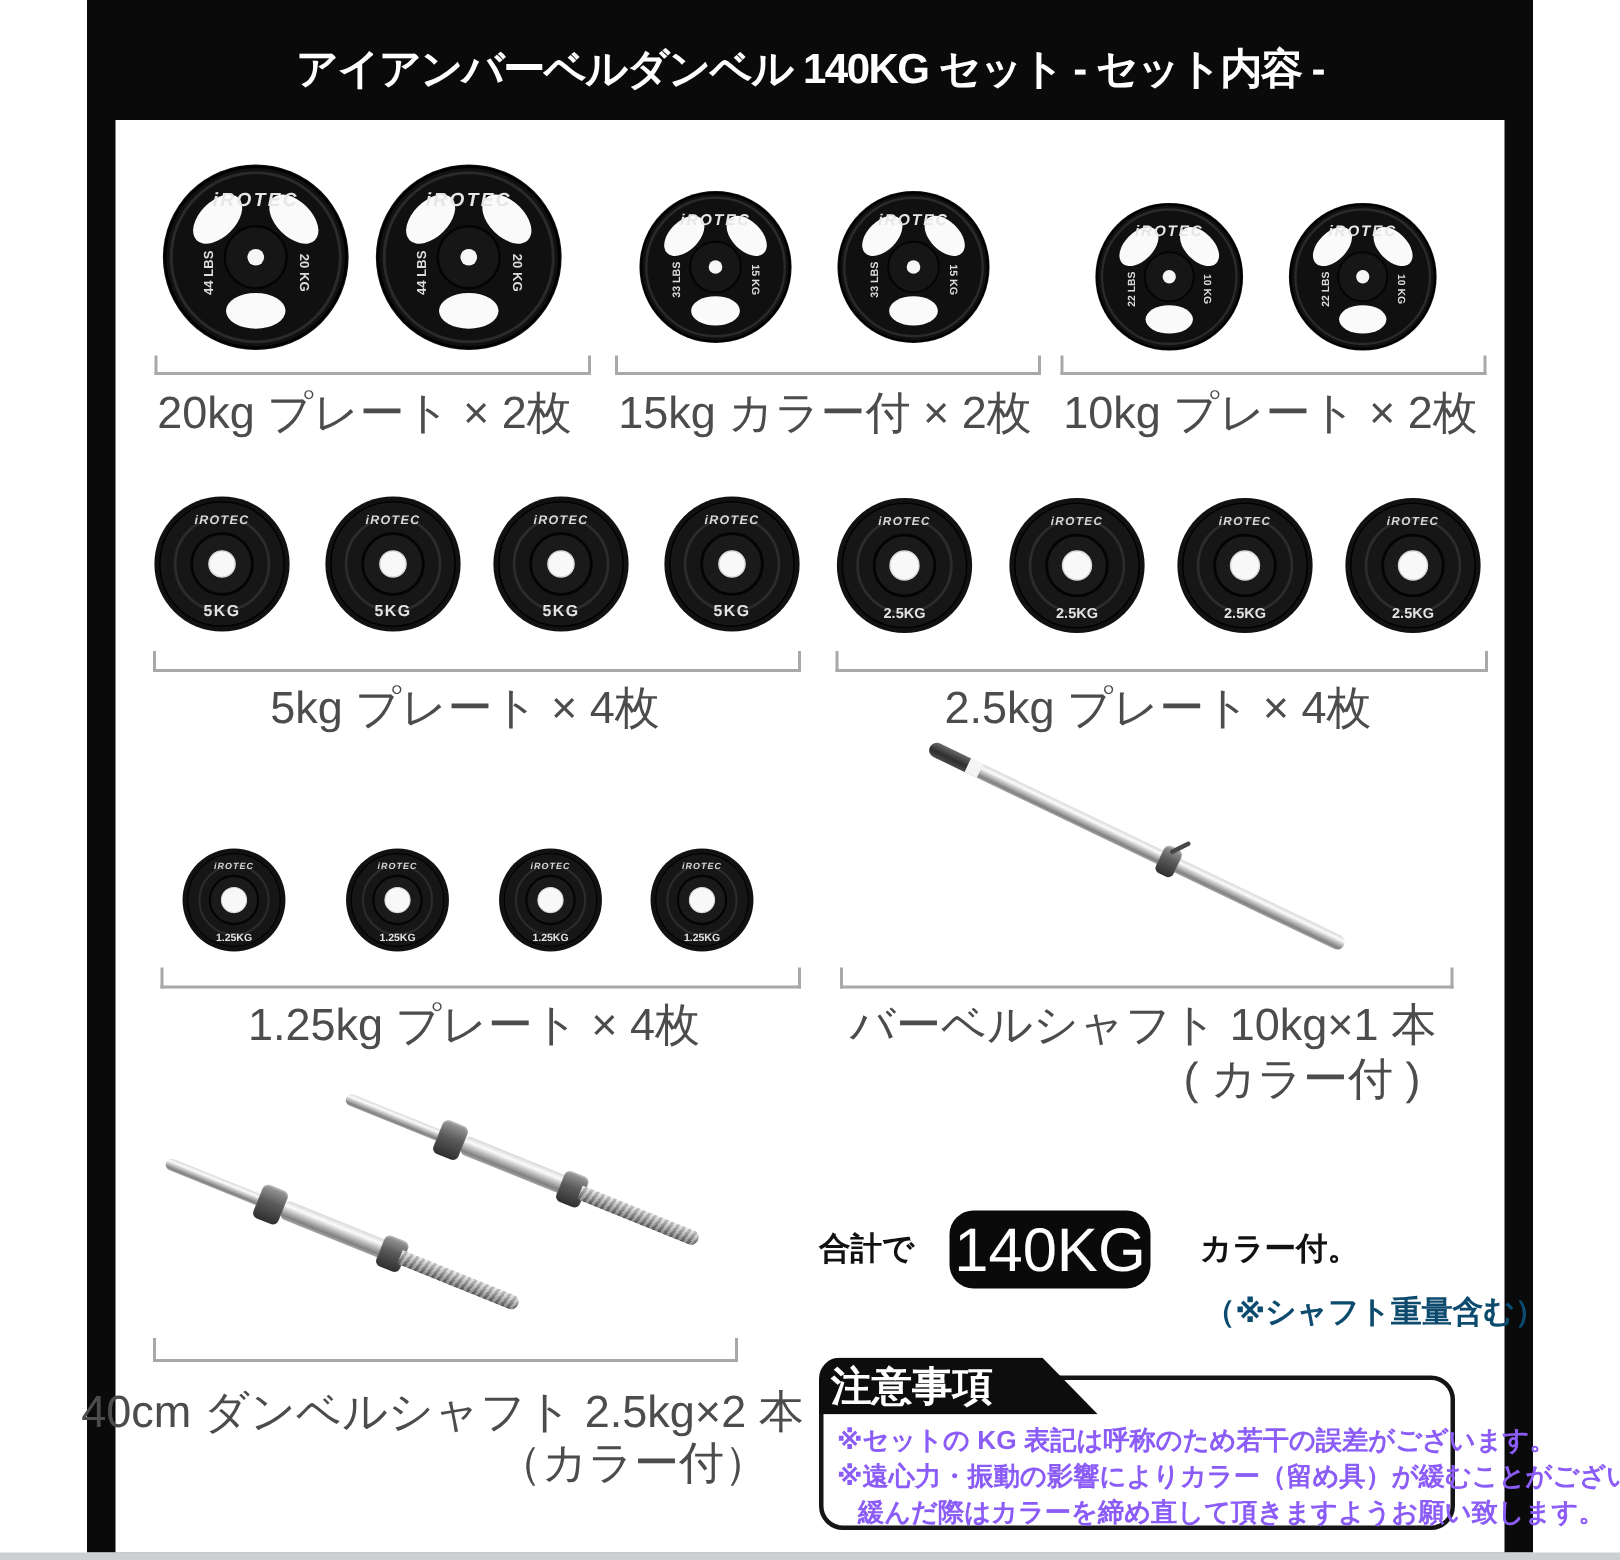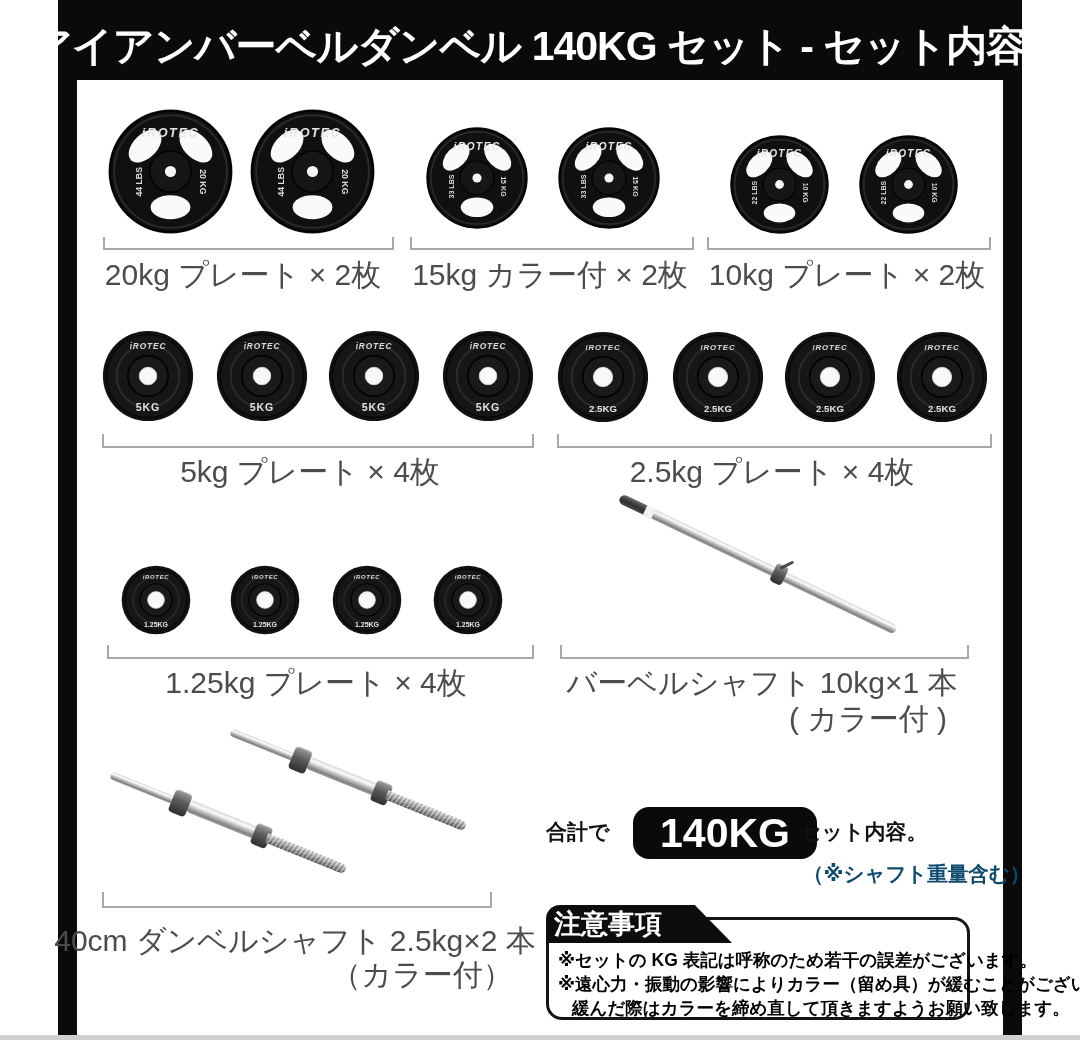--- a/index.html
+++ b/index.html
@@ -1,21 +1,21 @@
 <!DOCTYPE html>
 <html><head>
 <meta charset="utf-8">
 <style>
   html,body{margin:0;padding:0;background:#ffffff;}
   .stage{position:relative;width:1080px;height:1040px;background:#ffffff;overflow:hidden;
          font-family:"Liberation Sans","DejaVu Sans",sans-serif;}
   .frame{position:absolute;left:58px;top:0;width:964px;height:1035px;background:#0a0a0a;}
   .content{position:absolute;left:77px;top:80px;width:926px;height:955px;background:#ffffff;}
   .title{position:absolute;left:58px;top:0;width:964px;height:92px;display:flex;align-items:center;justify-content:center;
-         color:#ffffff;font-size:41px;font-weight:900;letter-spacing:-1px;white-space:nowrap;}
+         color:#ffffff;font-size:28px;font-weight:900;letter-spacing:-1px;white-space:nowrap;}
   .plate{position:absolute;}
   .bracket{position:absolute;border-left:2px solid #a8a8a8;border-right:2px solid #a8a8a8;border-bottom:2px solid #a8a8a8;}
   .glabel{position:absolute;transform:translateX(-50%);color:#4c4c4c;font-size:30px;font-weight:500;white-space:nowrap;}
   
   .shaft{position:absolute;}
   .bar{position:relative;transform-origin:0 50%;}
   .chrome{background:linear-gradient(to bottom,#d8d8d8 0%,#fbfbfb 28%,#c2c2c2 52%,#808080 82%,#a5a5a5 100%);}
   .bb-bar{width:306px;height:10px;border-radius:5px;transform:rotate(25.6deg);}
   .bb-tip{position:absolute;left:0;top:0;width:28px;height:10px;border-radius:5px 0 0 5px;
           background:linear-gradient(to bottom,#6a6a6a,#2e2e2e 60%,#4a4a4a);}
@@ -27,29 +27,29 @@
   .db-bar{width:253px;height:13px;transform:rotate(22deg);}
   .db-rod{position:absolute;left:0;top:3px;width:253px;height:7.5px;border-radius:4px;}
   .db-sleeve{position:absolute;left:84px;top:0;width:72px;height:13px;border-radius:3px;}
   .db-c1{left:66px;top:-5.5px;width:18px;height:24px;}
   .db-c2{left:154px;top:-4.5px;width:17px;height:22px;}
   .db-threads{position:absolute;left:168px;top:1.5px;width:85px;height:10px;border-radius:0 5px 5px 0;
     background:linear-gradient(to bottom,rgba(255,255,255,.55),rgba(30,30,30,.45)),
                repeating-linear-gradient(105deg,#d9d9d9 0 2px,#7f7f7f 2px 4px);}
   
   .tot-txt{position:absolute;color:#111;font-size:21px;font-weight:800;white-space:nowrap;}
-  .badge{position:absolute;left:633px;top:807px;width:184px;height:52px;background:#0a0a0a;border-radius:16px;
-         display:flex;align-items:center;justify-content:center;color:#fff;font-size:41px;font-weight:700;}
+  .badge{position:absolute;left:633px;top:807px;width:134px;height:52px;background:#0a0a0a;border-radius:16px;
+         display:flex;align-items:center;justify-content:center;color:#fff;font-size:41px;font-weight:400;}
   .tot-note{position:absolute;color:#0c4a6e;font-size:20.5px;font-weight:700;white-space:nowrap;}
   
   .notice-box{position:absolute;left:546px;top:917px;width:424px;height:103px;border:3px solid #151515;border-radius:16px;background:#fff;box-sizing:border-box;}
   .notice-banner{position:absolute;left:546px;top:905px;width:186px;height:38px;background:#0d0d0d;
                  clip-path:polygon(0 0,80% 0,100% 100%,0 100%);border-top-left-radius:14px;
                  display:flex;align-items:center;color:#fff;font-size:27px;font-weight:800;padding-left:8px;box-sizing:border-box;}
-  .notice-line{position:absolute;color:#000000;font-size:17.5px;font-weight:600;white-space:nowrap;}
+  .notice-line{position:absolute;color:#8b5cf6;font-size:17.5px;font-weight:600;white-space:nowrap;}
   .strip{position:absolute;left:0;top:1035px;width:1080px;height:5px;background:#ccd0d3;}
 </style>
 </head>
 <body>
 
 <div class="stage">
   <div class="frame"></div>
   <div class="content"></div>
   <div class="title">アイアンバーベルダンベル 140KG セット - セット内容 -</div>
 
@@ -225,21 +225,21 @@
       <div class="collar db-c2"></div>
       <div class="db-threads"></div>
     </div>
   </div>
   <div class="bracket" style="left:102px;top:892px;width:386px;height:14px"></div>
   <div class="glabel" style="left:295px;top:921px">40cm ダンベルシャフト 2.5kg×2 本</div>
   <div class="glabel" style="left:422px;top:955px">（カラー付）</div>
 
   <div class="tot-txt" style="left:546px;top:818px">合計で</div>
   <div class="badge">140KG</div>
-  <div class="tot-txt" style="left:800px;top:818px">セット内容。</div>
+  <div class="tot-txt" style="left:800px;top:818px">カラー付。</div>
   <div class="tot-note" style="left:803px;top:860px">（※シャフト重量含む）</div>
 
   <div class="notice-box"></div>
   <div class="notice-banner">
     <span>注意事項</span>
   </div>
   <div class="notice-line" style="left:558px;top:948px">※セットの KG 表記は呼称のため若干の誤差がございます。</div>
   <div class="notice-line" style="left:558px;top:972px">※遠心力・振動の影響によりカラー（留め具）が緩むことがございます。</div>
   <div class="notice-line" style="left:572px;top:996px">緩んだ際はカラーを締め直して頂きますようお願い致します。</div>
 

